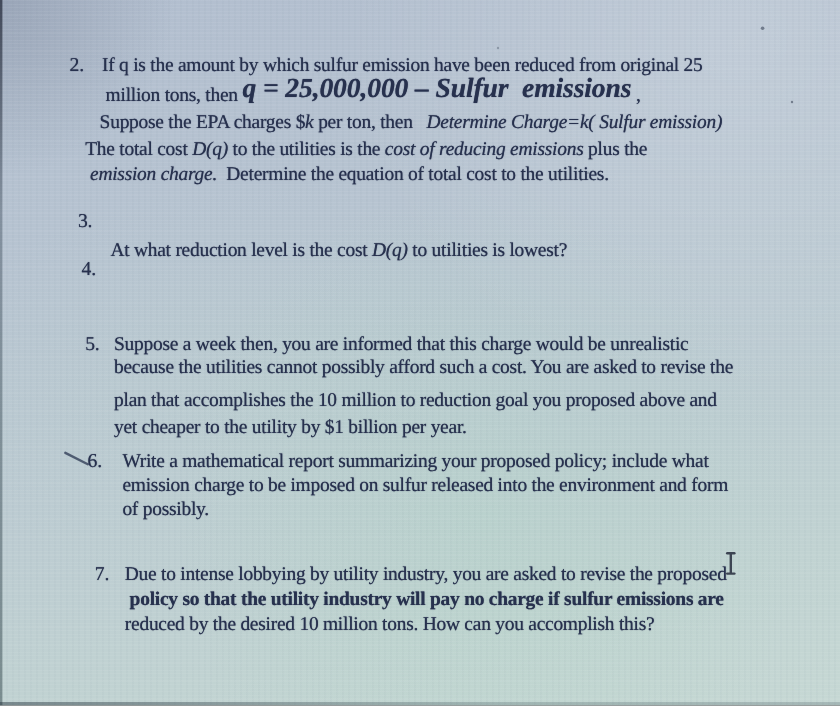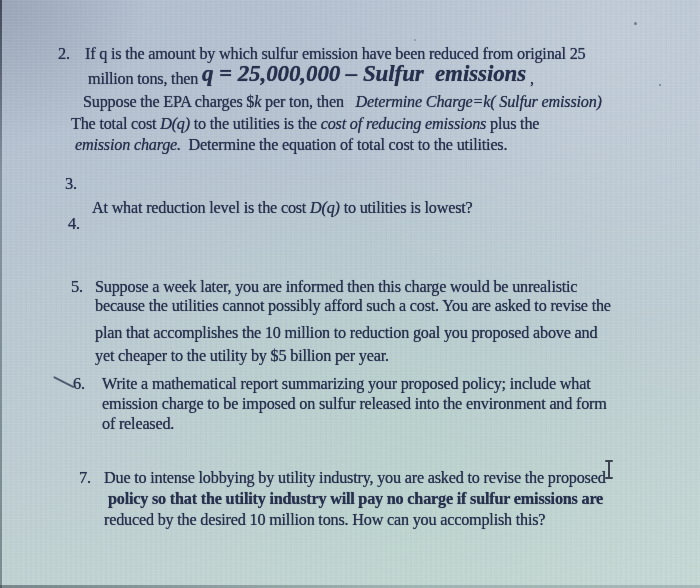--- a/index.html
+++ b/index.html
@@ -77,30 +77,30 @@
   <div class="line" style="left:83px;top:92px;"><span>Suppose the EPA charges $</span><span class="it">k</span><span> per ton, then   </span><span class="it">Determine Charge=k( Sulfur emission)</span></div>
   <div class="line" style="left:71px;top:114px;"><span>The total cost </span><span class="it">D(q)</span><span> to the utilities is the </span><span class="it">cost of reducing emissions</span><span> plus the</span></div>
   <div class="line" style="left:75px;top:135px;"><span class="it">emission charge.</span><span>  Determine the equation of total cost to the utilities.</span></div>
 
   <div class="line num" style="left:65px;top:174px;">3.</div>
   <div class="line" style="left:92px;top:174px;margin-top:24px;"><span>At what reduction level is the cost </span><span class="it">D(q)</span><span> to utilities is lowest?</span></div>
 
   <div class="line num" style="left:68px;top:214px;">4.</div>
 
   <div class="line num" style="left:71px;top:277px;">5.</div>
-  <div class="line" style="left:95px;top:277px;">Suppose a week later, you are informed then this charge would be unrealistic</div>
+  <div class="line" style="left:95px;top:277px;">Suppose a week then, you are informed that this charge would be unrealistic</div>
   <div class="line" style="left:95px;top:296px;">because the utilities cannot possibly afford such a cost. You are asked to revise the</div>
   <div class="line" style="left:95px;top:323px;">plan that accomplishes the 10 million to reduction goal you proposed above and</div>
-  <div class="line" style="left:95px;top:346px;">yet cheaper to the utility by $5 billion per year.</div>
+  <div class="line" style="left:95px;top:346px;">yet cheaper to the utility by $1 billion per year.</div>
 
   <div class="pen-mark"></div>
   <div class="line num" style="left:73px;top:374px;">6.</div>
   <div class="line" style="left:102px;top:374px;">Write a mathematical report summarizing your proposed policy; include what</div>
   <div class="line" style="left:102px;top:394px;">emission charge to be imposed on sulfur released into the environment and form</div>
-  <div class="line" style="left:102px;top:414px;">of released.</div>
+  <div class="line" style="left:102px;top:414px;">of possibly.</div>
 
   <div class="line num" style="left:79px;top:468px;">7.</div>
   <div class="line" style="left:104px;top:468px;">Due to intense lobbying by utility industry, you are asked to revise the proposed</div>
   <div class="line" style="left:108px;top:489px;font-weight:bold;">policy so that the utility industry will pay no charge if sulfur emissions are</div>
   <div class="line" style="left:104px;top:510px;">reduced by the desired 10 million tons. How can you accomplish this?</div>
 
   <div class="dust" style="left:634px;top:22px;"></div>
   <div class="dust" style="left:659px;top:84px;width:2px;height:2px;"></div>
   <div class="dust" style="left:414px;top:39px;width:2px;height:2px;opacity:0.6;"></div>
   <div class="dust" style="left:489px;top:143px;width:2px;height:2px;opacity:0.5;"></div>

